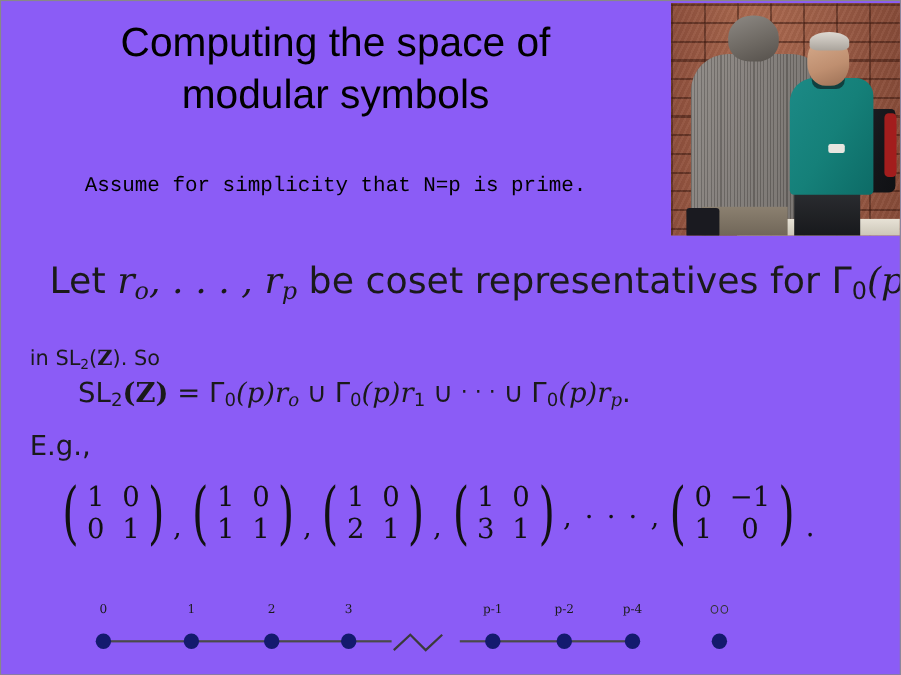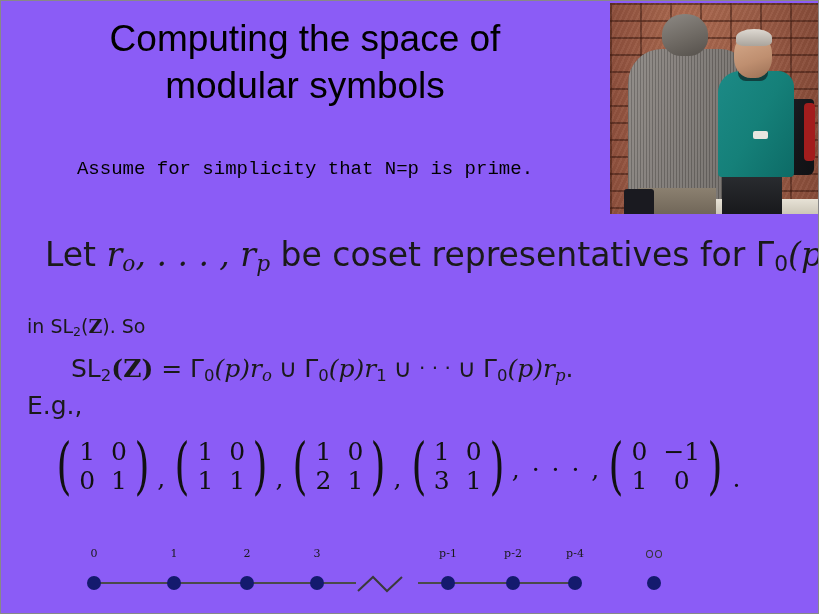--- a/index.html
+++ b/index.html
@@ -199,21 +199,20 @@
   .line2 {
     left: 26px; top: 274px;
     font-size: 19px;
     white-space: nowrap;
     margin-top: 40px;
   }
   .eqline {
     left: 70px; top: 341px;
     font-size: 25px;
     white-space: nowrap;
-    margin-top: 12px;
   }
   .egline {
     left: 26px; top: 390px;
     font-size: 25px;
     white-space: nowrap;
   }
 
   
   .matrix-row {
     position: absolute;

